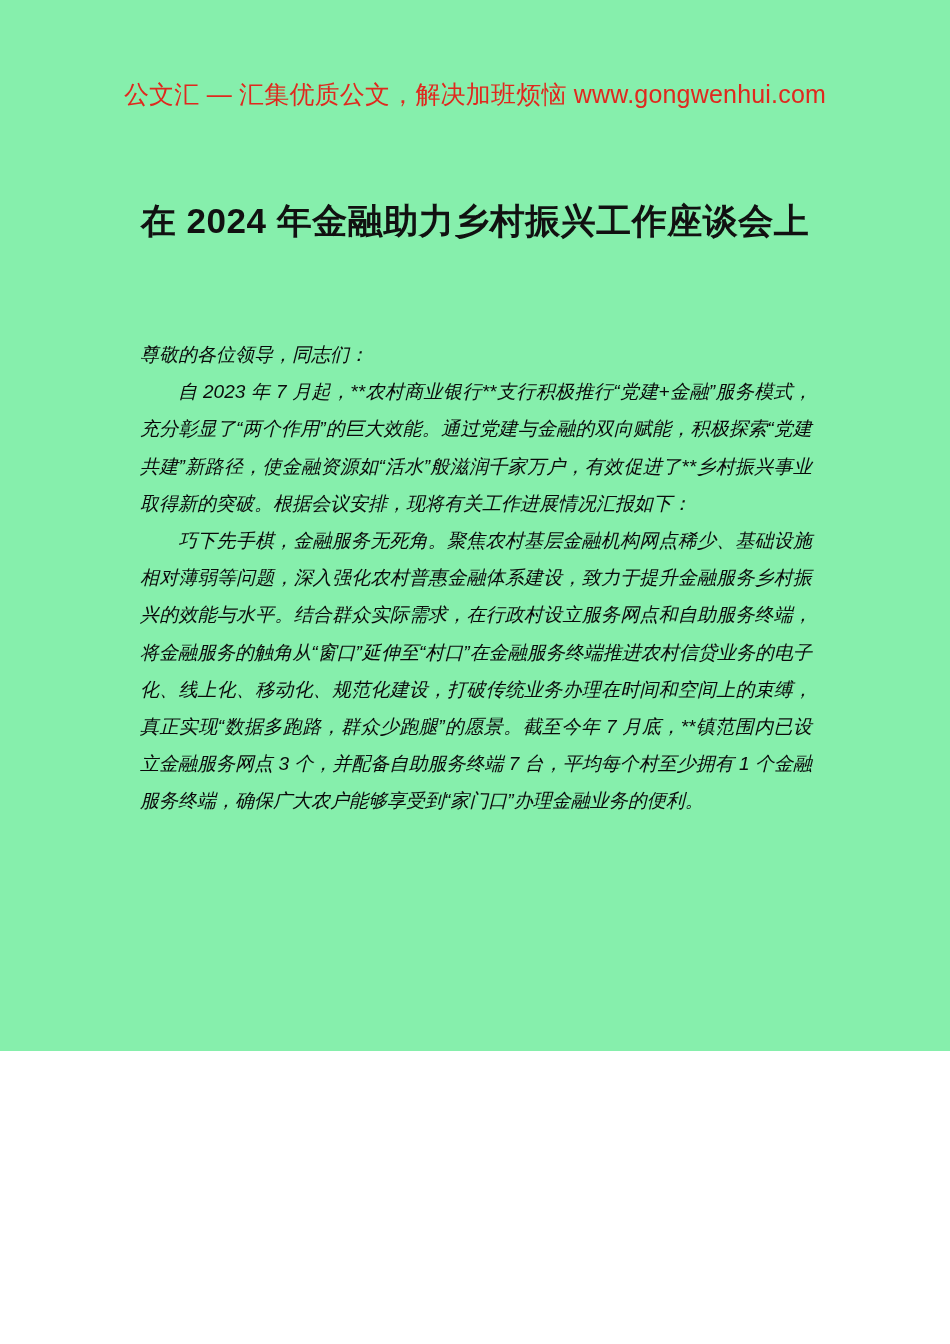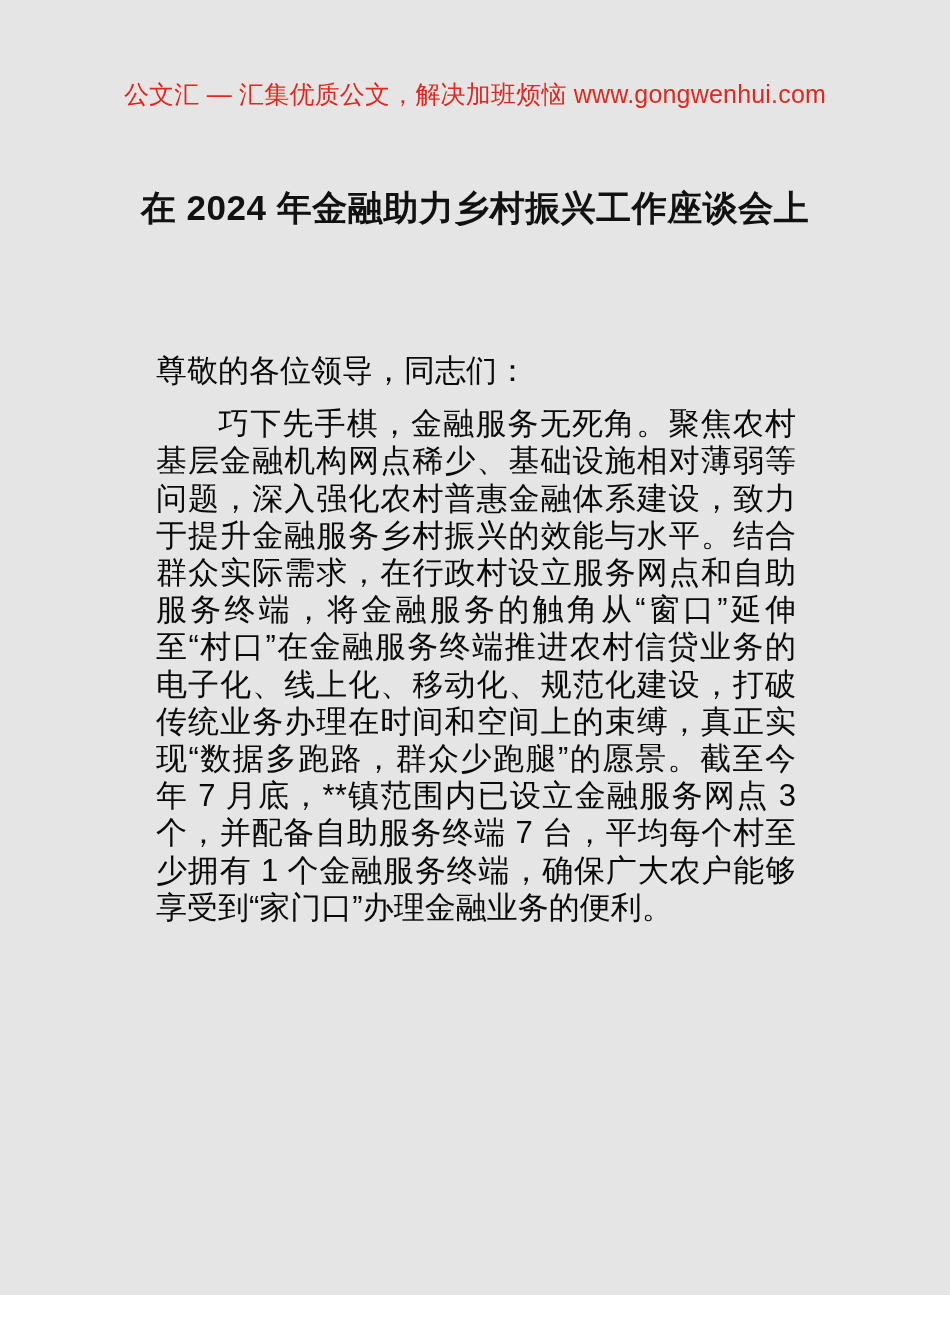--- a/index.html
+++ b/index.html
@@ -12,22 +12,22 @@
     height: 1344px;
     overflow: hidden;
     font-family: "Liberation Sans", "DejaVu Sans", sans-serif;
     color: #000000;
     -webkit-font-smoothing: antialiased;
   }
 
   .page {
     position: relative;
     width: 950px;
-    height: 1295px;
-    background: #e5e5e5;
+    height: 1051px;
+    background: #86efac;
     box-sizing: border-box;
   }
 
   
   .header-watermark {
     position: absolute;
     top: 78px;
     left: 0;
     width: 950px;
     text-align: center;
@@ -38,49 +38,50 @@
     letter-spacing: 0.2px;
     white-space: nowrap;
   }
   .header-watermark .wm-url {
     font-family: "Liberation Sans", sans-serif;
   }
 
   
   .doc-title {
     position: absolute;
-    top: 180px;
+    top: 193px;
     left: 120px;
     width: 710px;
     text-align: center;
     font-size: 35px;
     line-height: 56px;
     font-weight: 700;
     letter-spacing: 0.5px;
     color: #111111;
   }
 
   
   .body-block {
     position: absolute;
     top: 336px;
     left: 140px;
     width: 672px;
   }
 
   .para {
-    font-size: 31px;
+    font-size: 19px;
     line-height: 37.2px;
     font-weight: 500;
     text-align: justify;
     text-justify: inter-ideograph;
-    margin: 16px;
+    margin: 0;
     color: #0a0a0a;
     letter-spacing: 0px;
     word-break: break-all;
+    font-style: italic;
   }
   .para.indent {
     text-indent: 2em;
   }
   .para.salutation {
     text-indent: 0;
   }
 </style>
 </head>
 <body>
@@ -90,16 +91,17 @@
   <div class="header-watermark">
     <span>公文汇 — 汇集优质公文，解决加班烦恼</span><span>&nbsp;</span><span class="wm-url">www.gongwenhui.com</span>
   </div>
 
   <div class="doc-title">
     <div>在 2024 年金融助力乡村振兴工作座谈会上</div>
   </div>
 
   <div class="body-block">
     <p class="para salutation">尊敬的各位领导，同志们：</p>
+    <p class="para indent">自 2023 年 7 月起，**农村商业银行**支行积极推行“党建+金融”服务模式，充分彰显了“两个作用”的巨大效能。通过党建与金融的双向赋能，积极探索“党建共建”新路径，使金融资源如“活水”般滋润千家万户，有效促进了**乡村振兴事业取得新的突破。根据会议安排，现将有关工作进展情况汇报如下：</p>
     <p class="para indent">巧下先手棋，金融服务无死角。聚焦农村基层金融机构网点稀少、基础设施相对薄弱等问题，深入强化农村普惠金融体系建设，致力于提升金融服务乡村振兴的效能与水平。结合群众实际需求，在行政村设立服务网点和自助服务终端，将金融服务的触角从“窗口”延伸至“村口”在金融服务终端推进农村信贷业务的电子化、线上化、移动化、规范化建设，打破传统业务办理在时间和空间上的束缚，真正实现“数据多跑路，群众少跑腿”的愿景。截至今年 7 月底，**镇范围内已设立金融服务网点 3 个，并配备自助服务终端 7 台，平均每个村至少拥有 1 个金融服务终端，确保广大农户能够享受到“家门口”办理金融业务的便利。</p>
   </div>
 
 </div>
 
 </body></html>

